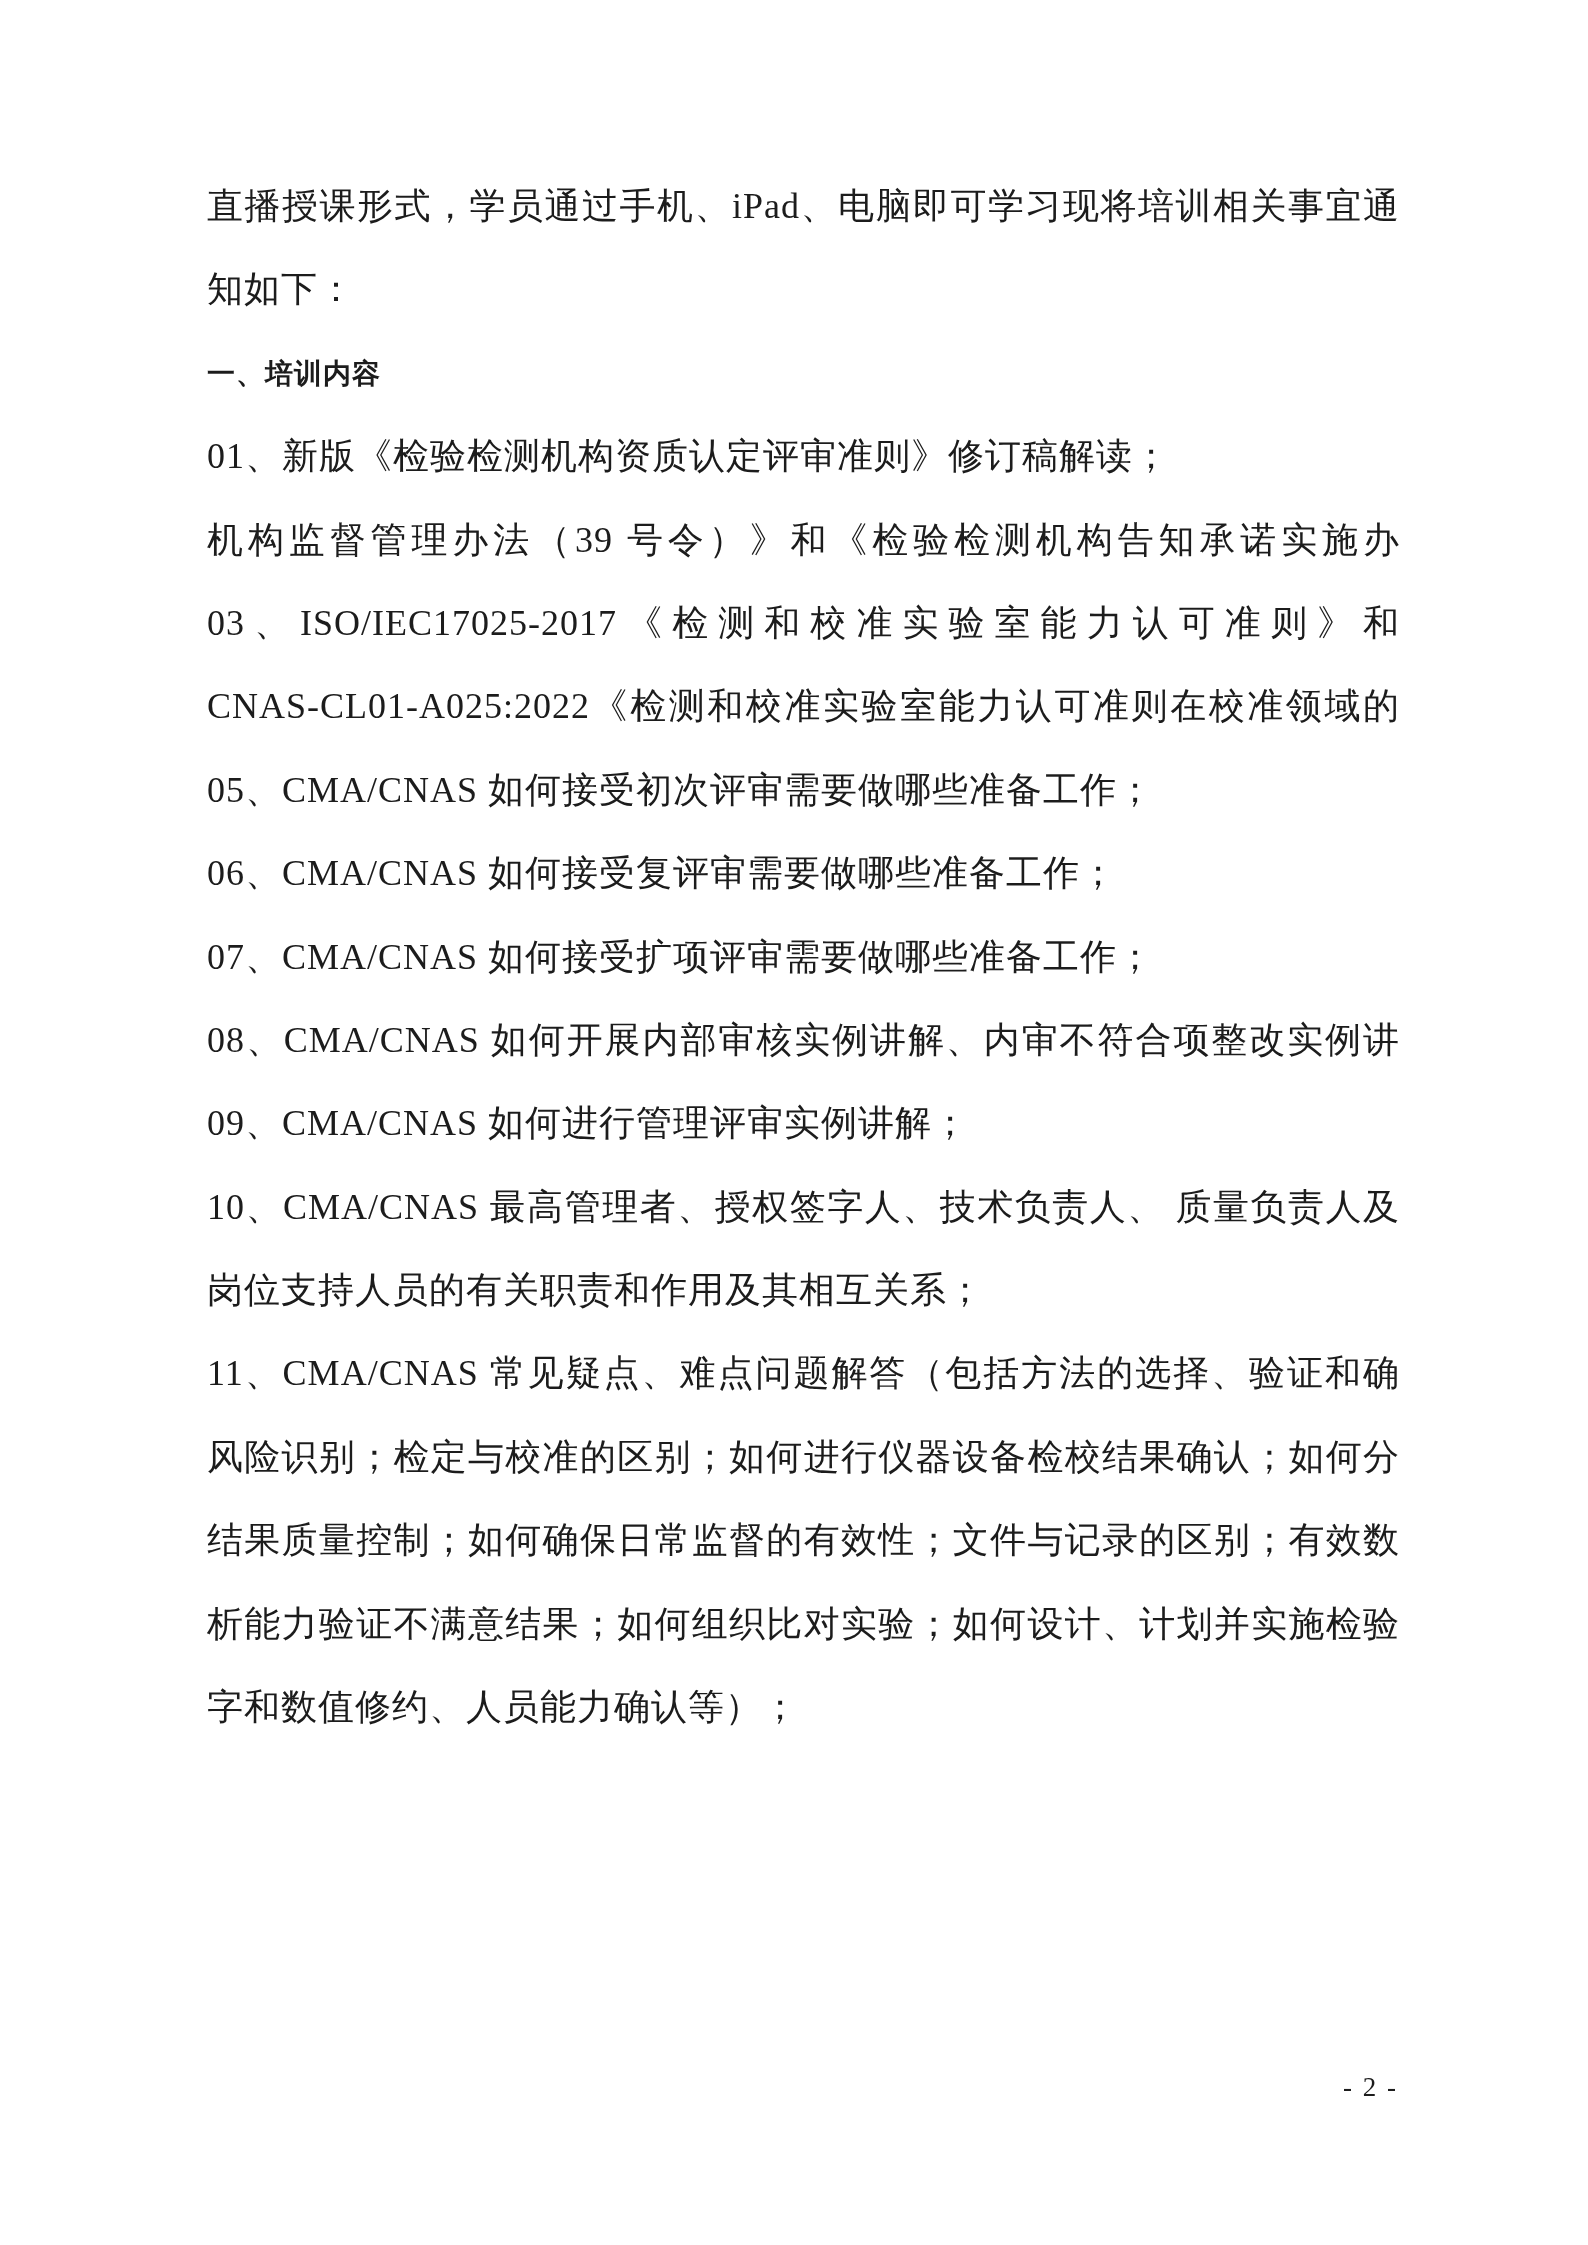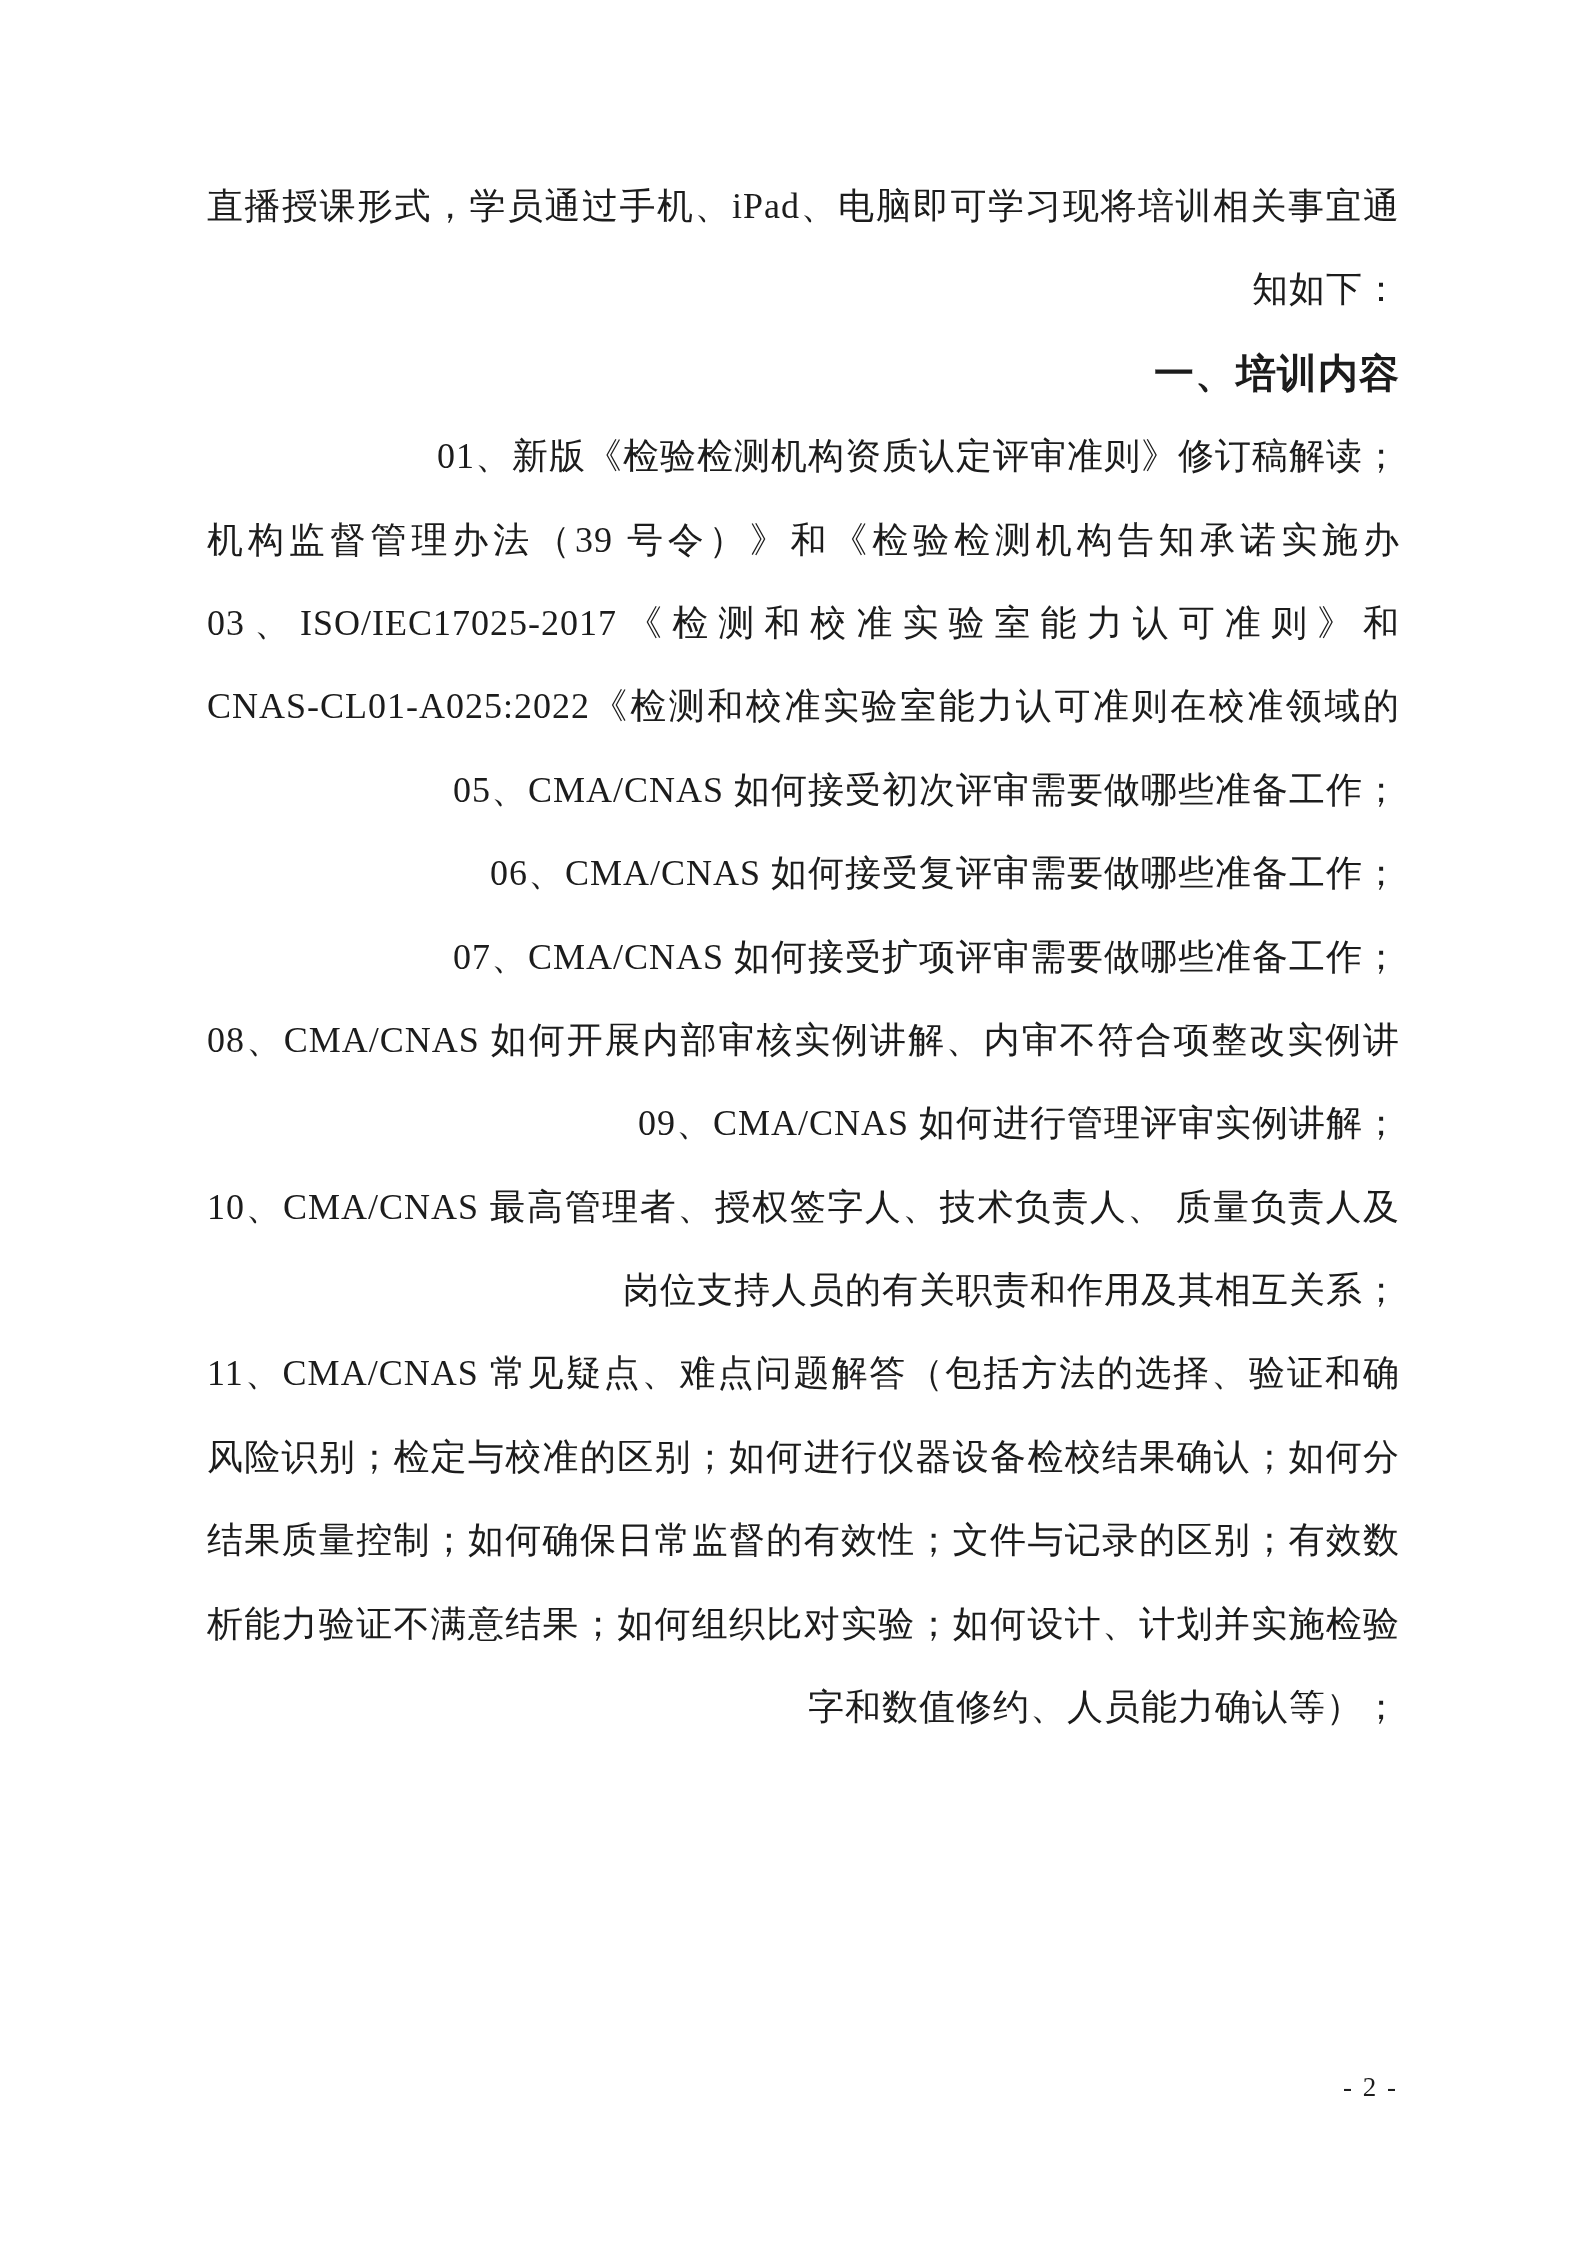--- a/index.html
+++ b/index.html
@@ -22,31 +22,31 @@
     top: 165px;
     width: 1193px;
     font-size: 36px;
     line-height: 83.4px;
     letter-spacing: 1px;
   }
   .line {
     white-space: nowrap;
     height: 83.4px;
     overflow: hidden;
-    text-align: right;
+    text-align: left;
   }
   .line.fill {
     white-space: normal;
     text-align: justify;
     text-align-last: justify;
     text-justify: inter-character;
   }
   .line.heading {
     font-weight: bold;
-    font-size: 40px;
+    font-size: 28px;
   }
   .page-number {
     position: absolute;
     top: 2070px;
     right: 190px;
     font-size: 27px;
     line-height: 34px;
     letter-spacing: 2px;
   }
 </style>

